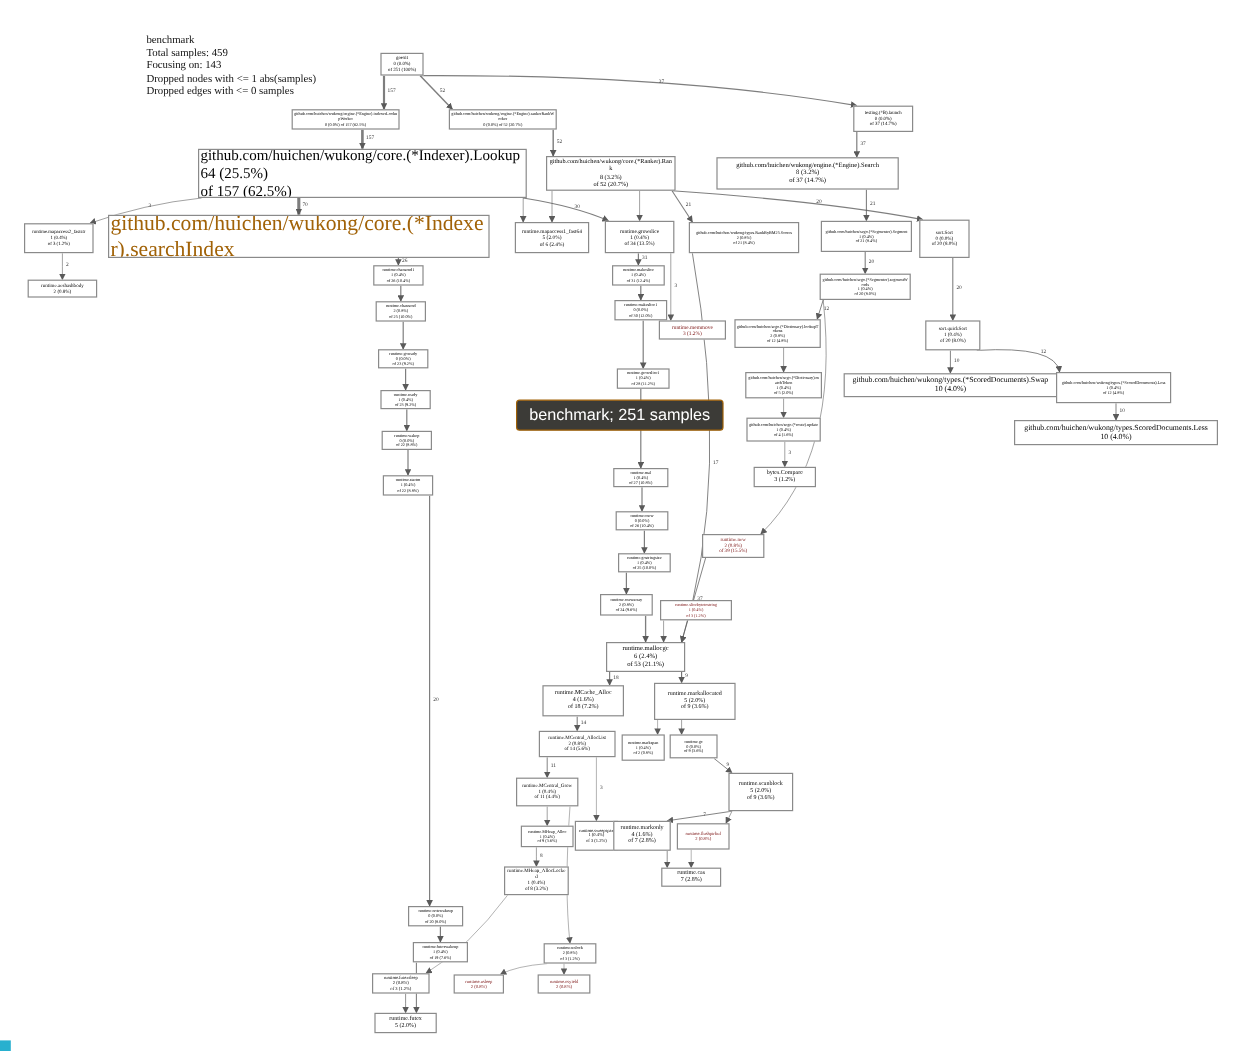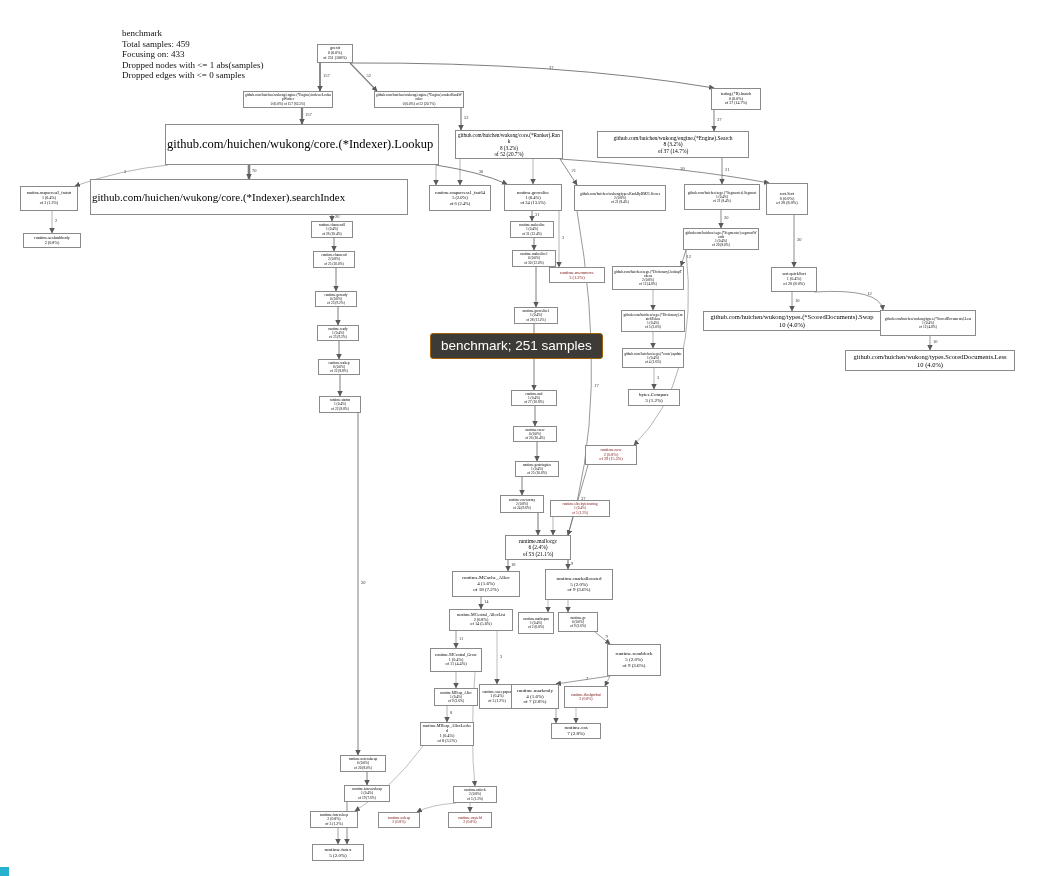--- a/index.html
+++ b/index.html
@@ -148,32 +148,34 @@
         <div>github.com/huichen/wukong/engine.(*Engine).rankerRankWorker</div>
         <div>0 (0.0%) of 52 (20.7%)</div>
       </div>
       <div class="gnode" style="left: 711px; top: 88px; width: 50px; height: 22px; font-size: 4px; border-color: rgb(138, 138, 138); color: rgb(0, 0, 0);">
         <div>testing.(*B).launch</div>
         <div>0 (0.0%)</div>
         <div>of 37 (14.7%)</div>
       </div>
       <div class="gnode align-right" style="left: 165px; top: 124px; width: 274px; height: 41px; font-size: 12.5px; border-color: rgb(138, 138, 138); color: rgb(0, 0, 0);">
         <div>github.com/huichen/wukong/core.(*Indexer).Lookup</div>
+        <div>64 (25.5%)</div>
+        <div>of 157 (62.5%)</div>
       </div>
       <div class="gnode" style="left: 455px; top: 130px; width: 108px; height: 29px; font-size: 5.2px; border-color: rgb(138, 138, 138); color: rgb(0, 0, 0);">
         <div>github.com/huichen/wukong/core.(*Ranker).Rank</div>
         <div>8 (3.2%)</div>
         <div>of 52 (20.7%)</div>
       </div>
       <div class="gnode" style="left: 597px; top: 131px; width: 152px; height: 27px; font-size: 5.5px; border-color: rgb(138, 138, 138); color: rgb(0, 0, 0);">
         <div>github.com/huichen/wukong/engine.(*Engine).Search</div>
         <div>8 (3.2%)</div>
         <div>of 37 (14.7%)</div>
       </div>
-      <div class="gnode align-right" style="left: 90px; top: 179px; width: 318px; height: 36px; font-size: 11px; border-color: rgb(138, 138, 138); color: #000000;">
+      <div class="gnode align-right" style="left: 90px; top: 179px; width: 318px; height: 36px; font-size: 18px; border-color: rgb(138, 138, 138); color: #a16207;">
         <div>github.com/huichen/wukong/core.(*Indexer).searchIndex</div>
       </div>
       <div class="gnode" style="left: 20px; top: 186px; width: 58px; height: 25px; font-size: 4px; border-color: rgb(138, 138, 138); color: rgb(0, 0, 0);">
         <div>runtime.mapaccess2_faststr</div>
         <div>1 (0.4%)</div>
         <div>of 3 (1.2%)</div>
       </div>
       <div class="gnode" style="left: 23px; top: 233px; width: 58px; height: 15px; font-size: 4.2px; border-color: rgb(138, 138, 138); color: rgb(0, 0, 0);">
         <div>runtime.aeshashbody</div>
         <div>2 (0.8%)</div>
@@ -422,21 +424,21 @@
       </div>
       <div class="gnode" style="left: 312px; top: 844px; width: 52px; height: 17px; font-size: 5px; border-color: rgb(138, 138, 138); color: rgb(0, 0, 0);">
         <div>runtime.futex</div>
         <div>5 (2.0%)</div>
       </div>
     </div>
 
   <div id="legend">
     <div>benchmark</div>
     <div>Total samples: 459</div>
-    <div>Focusing on: 433</div>
+    <div>Focusing on: 143</div>
     <div>Dropped nodes with &lt;= 1 abs(samples)</div>
     <div>Dropped edges with &lt;= 0 samples</div>
   </div>
 
   <div id="tooltip" style="background: rgb(60, 59, 55);">benchmark; 251 samples</div>
 
   <div id="corner-accent" style="background: rgb(40, 176, 207);"></div>
 </div>
 
 </body></html>

